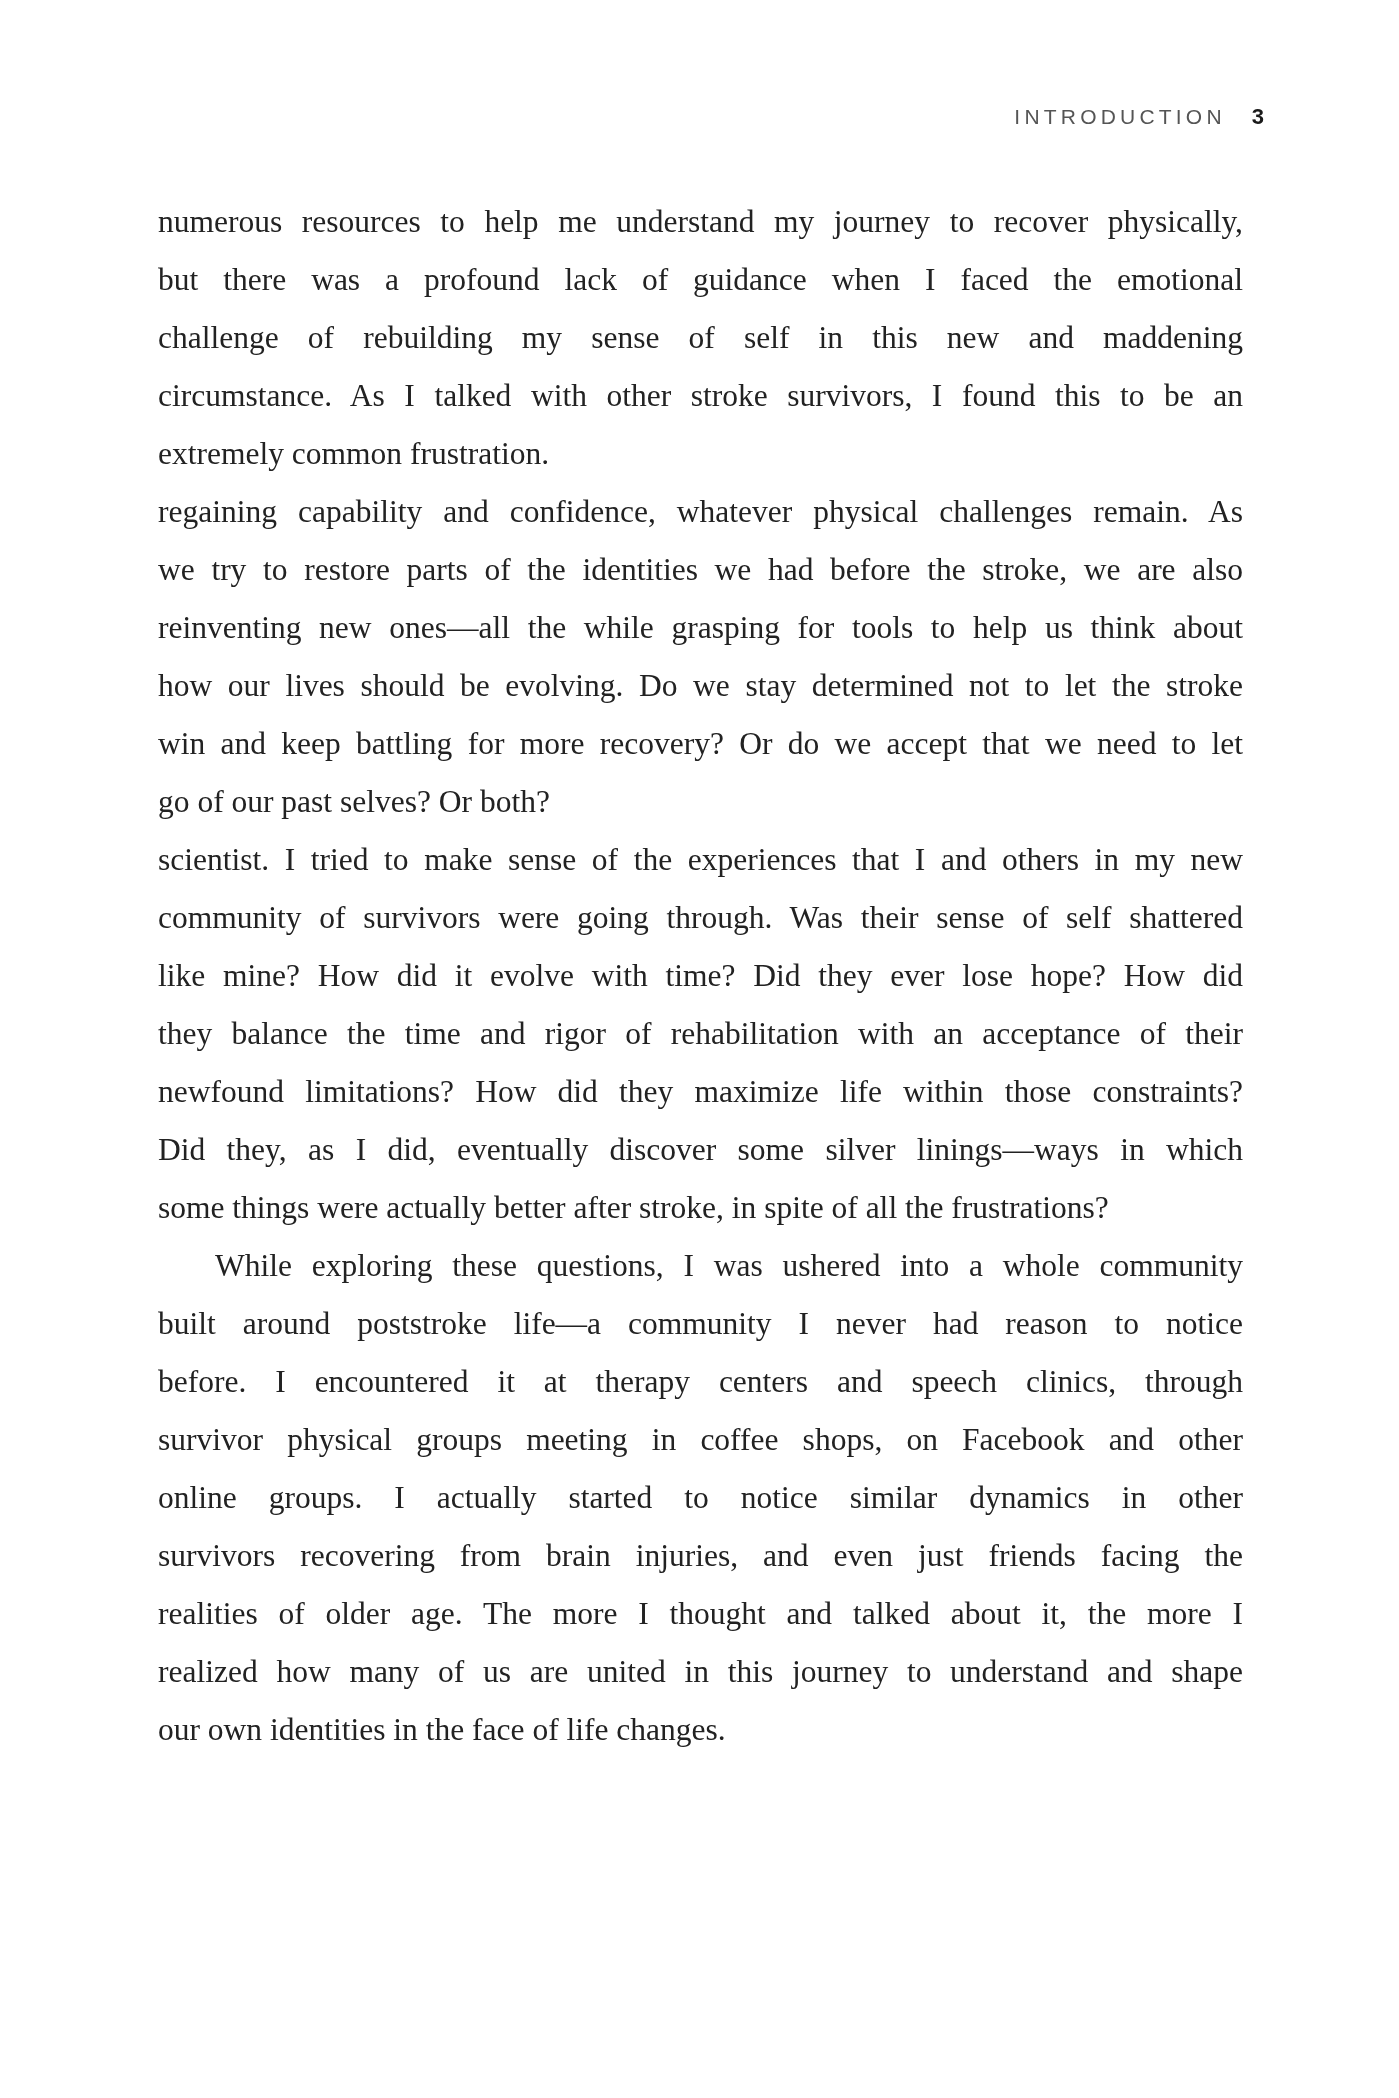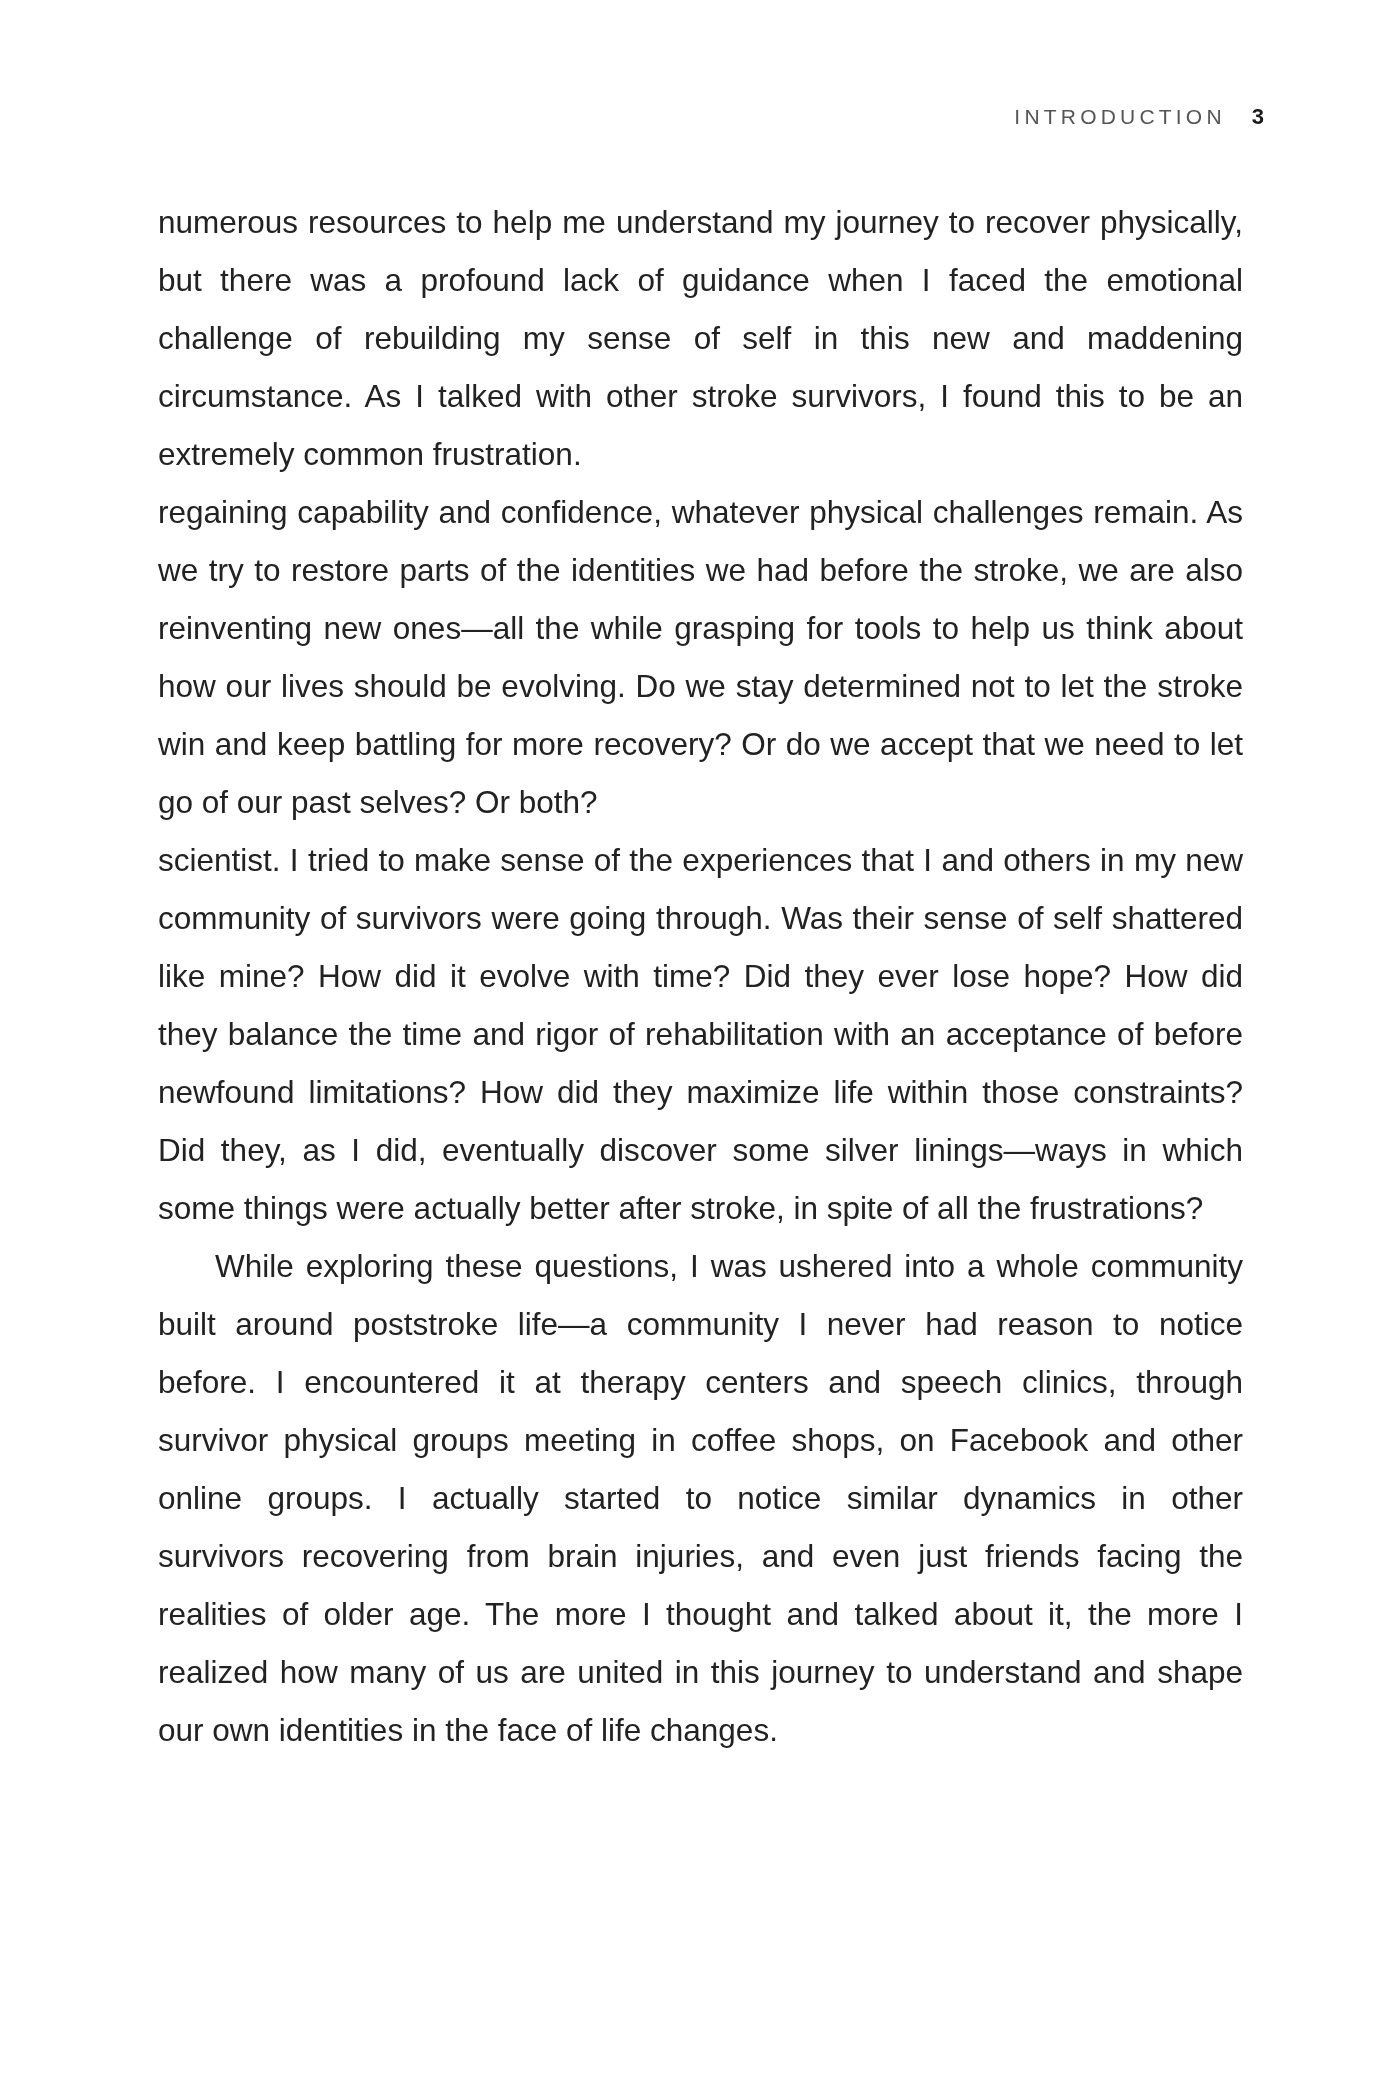--- a/index.html
+++ b/index.html
@@ -7,21 +7,21 @@
   .running-head {
     position: absolute; top: 104px; left: 1000px; width: 264px;
     display: flex; justify-content: flex-end; align-items: center;
     font-family: "Liberation Sans", sans-serif;
     text-align: right;
   }
   .rh-title { font-size: 21px; letter-spacing: 4.2px; color: #555555; margin-right: 26px; }
   .rh-page { font-size: 22px; font-weight: bold; color: #1a1a1a; }
   .body-text {
     position: absolute; top: 193px; left: 158px; width: 1085px;
-    font-family: Liberation Sans, sans-serif; font-size: 31.5px; color: #222222;
+    font-family: Liberation Serif, serif; font-size: 31.5px; color: #222222;
   }
   .line {
     height: 58px; line-height: 58px; white-space: nowrap;
     text-align: justify; text-align-last: justify; overflow: visible;
   }
   .line.last { text-align-last: left; }
   .line.indent { padding-left: 57px; }
 </style>
 </head>
 <body>
@@ -47,21 +47,21 @@
     <div class="line">reinventing new ones—all the while grasping for tools to help us think about</div>
     <div class="line">how our lives should be evolving. Do we stay determined not to let the stroke</div>
     <div class="line">win and keep battling for more recovery? Or do we accept that we need to let</div>
     <div class="line last">go of our past selves? Or both?</div>
   </div>
 
   <div>
     <div class="line">scientist. I tried to make sense of the experiences that I and others in my new</div>
     <div class="line">community of survivors were going through. Was their sense of self shattered</div>
     <div class="line">like mine? How did it evolve with time? Did they ever lose hope? How did</div>
-    <div class="line">they balance the time and rigor of rehabilitation with an acceptance of before</div>
+    <div class="line">they balance the time and rigor of rehabilitation with an acceptance of their</div>
     <div class="line">newfound limitations? How did they maximize life within those constraints?</div>
     <div class="line">Did they, as I did, eventually discover some silver linings—ways in which</div>
     <div class="line last">some things were actually better after stroke, in spite of all the frustrations?</div>
   </div>
 
   <div>
     <div class="line indent">While exploring these questions, I was ushered into a whole community</div>
     <div class="line">built around poststroke life—a community I never had reason to notice</div>
     <div class="line">before. I encountered it at therapy centers and speech clinics, through</div>
     <div class="line">survivor physical groups meeting in coffee shops, on Facebook and other</div>

